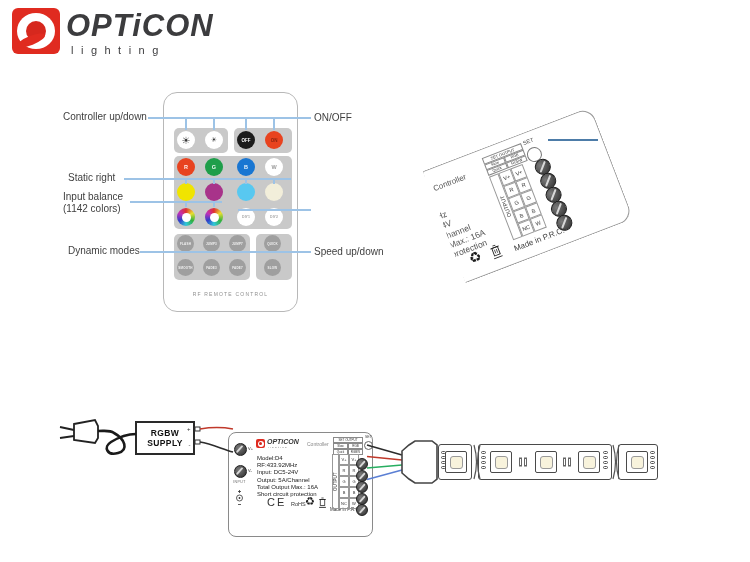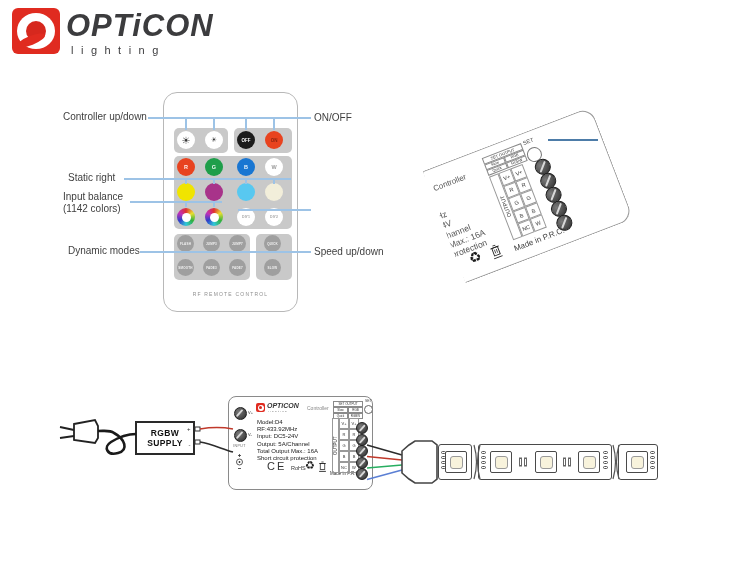--- a/index.html
+++ b/index.html
@@ -229,21 +229,21 @@
     <path d="M619,445 Q614,462 619,479" stroke="#555" stroke-width="1.2" fill="none"></path>
   </svg>
 
   <div class="abs psbox">
     <div>RGBW</div>
     <div>SUPPLY</div>
     <div class="tiny" style="right:2px;top:3px;font-size:6px;font-weight:normal;">+</div>
     <div class="tiny" style="right:2px;bottom:5px;font-size:6px;font-weight:normal;">-</div>
   </div>
 
-  <div class="abs card" style="left:228px;top:396px;width:145px;height:94px;">
+  <div class="abs card" style="left:228px;top:432px;width:145px;height:105px;">
     <div class="screw" style="left:4.5px;top:9.5px;width:13px;height:13px;">
         <i></i>
       </div>
     <div class="screw" style="left:4.5px;top:31.5px;width:13px;height:13px;">
         <i></i>
       </div>
     <div class="tiny" style="left:19px;top:13px;font-size:4px;">V+</div>
     <div class="tiny" style="left:19px;top:35px;font-size:4px;">V-</div>
     <div class="tiny" style="left:4px;top:47px;font-size:3.5px;letter-spacing:.5px;color:#666;">INPUT</div>
     <svg class="abs" style="left:6px;top:56px;" width="9" height="18" viewBox="0 0 9 18">

